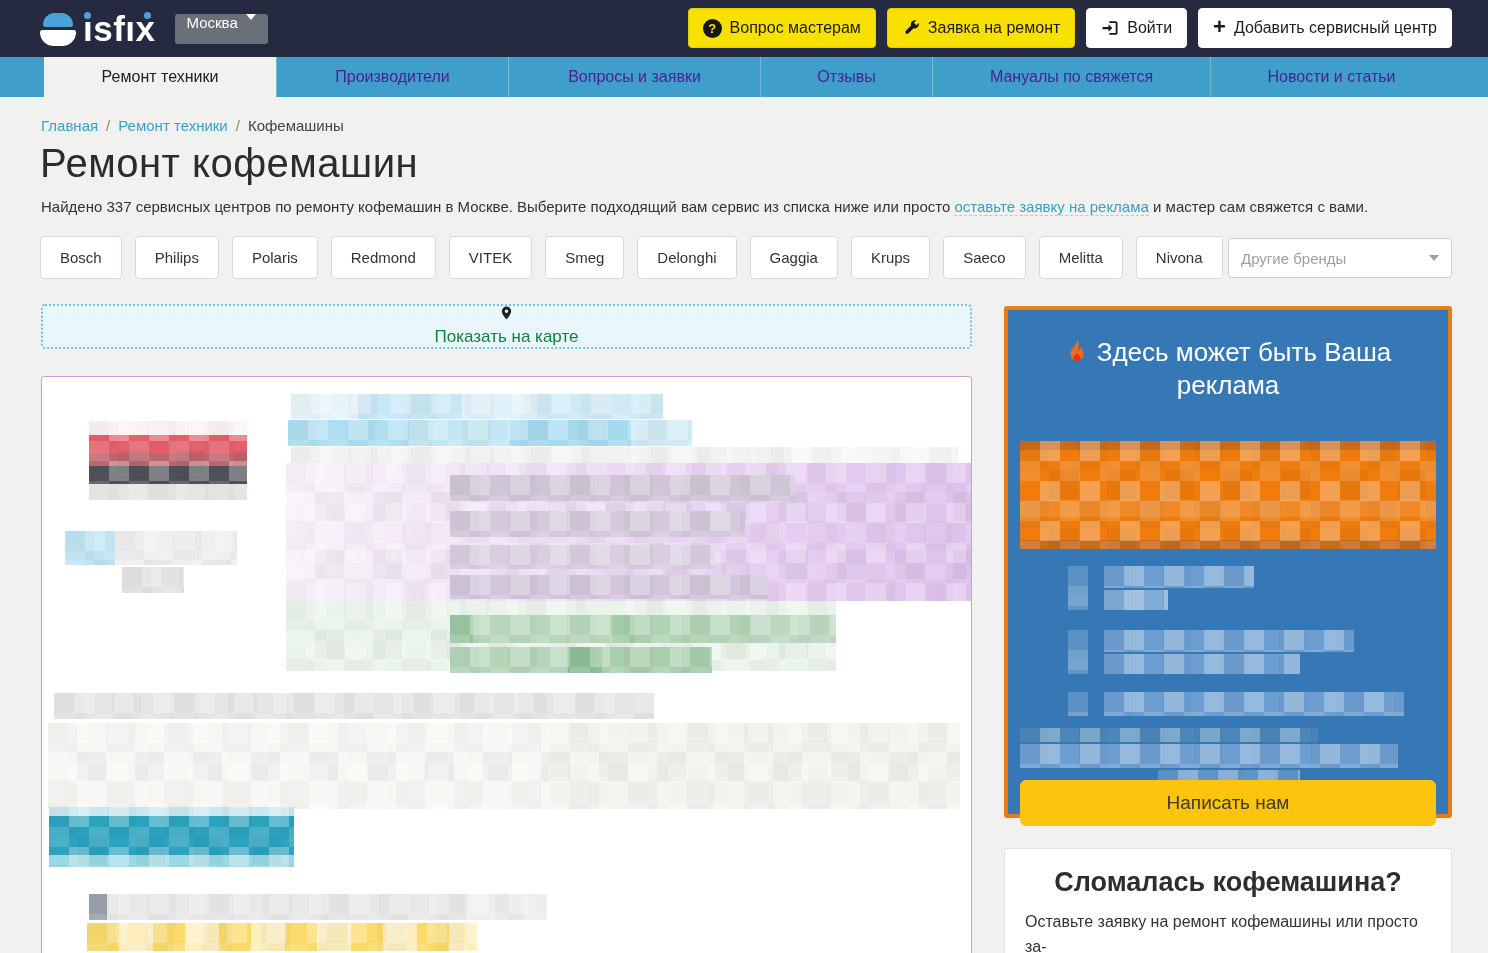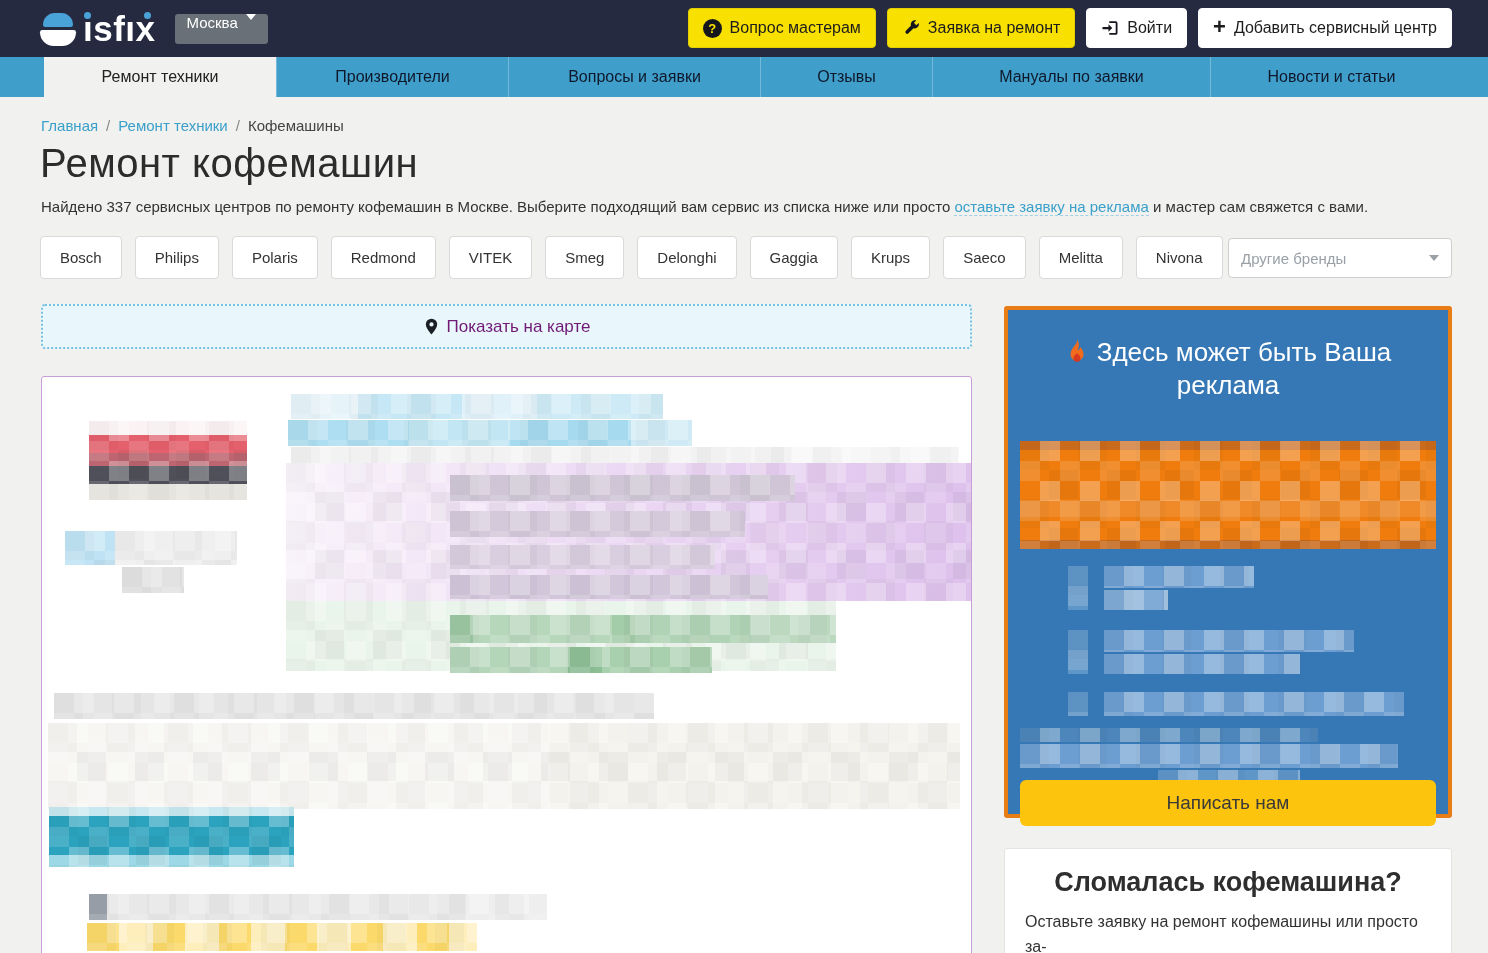--- a/index.html
+++ b/index.html
@@ -27,21 +27,21 @@
   .hbtn { height:40px; border-radius:4px; display:flex; align-items:center; gap:8px; padding:0 14px; font-size:16px; color:#1c1c1c; cursor:pointer; white-space:nowrap; }
   .hbtn.yellow { background:#f8e000; border:1px solid #e3cf00; }
   .hbtn.white { background:#ffffff; border:1px solid #ffffff; }
   .qmark { width:19px; height:19px; border-radius:50%; background:#15171c; color:#f8e000; font-size:13px; font-weight:bold; display:flex; align-items:center; justify-content:center; }
   .icon-svg { width:18px; height:18px; fill:#15171c; }
   .plus-glyph { font-size:22px; font-weight:bold; line-height:1; margin-top:-2px; }
 
   
   .navtabs { position:absolute; left:0; top:57px; width:1488px; height:40px; background:#3f9fca; display:flex; }
   .nav-spacer { width:44px; }
-  .tab { height:40px; display:flex; align-items:center; justify-content:center; color:#0f172a; font-size:16px; cursor:pointer; border-left:1px solid rgba(255,255,255,.28); }
+  .tab { height:40px; display:flex; align-items:center; justify-content:center; color:#4c1d95; font-size:16px; cursor:pointer; border-left:1px solid rgba(255,255,255,.28); }
   .tab.t1 { width:232px; border-left:none; }
   .tab.t2 { width:232px; }
   .tab.t3 { width:252px; }
   .tab.t4 { width:172px; }
   .tab.t5 { width:278px; }
   .tab.t6 { width:242px; }
   .tab.active { background:#f1f1ef; color:#222; border-left:none; }
 
   
   .breadcrumb { position:absolute; left:41px; top:117px; font-size:15px; color:#888; display:flex; gap:8px; }
@@ -52,21 +52,21 @@
   .intro a { color:#3aa0ca; text-decoration:none; border-bottom:1px dashed #9fd0e5; cursor:pointer; }
 
   
   .brands { position:absolute; left:40px; top:236px; display:flex; gap:13px; }
   .chip { height:43px; padding:16px 19px; background:#fff; border:1px solid #d9d9d9; border-radius:4px; display:flex; align-items:center; font-size:15px; color:#333; cursor:pointer; }
   .brand-select { position:absolute; right:36px; top:238px; width:224px; height:40px; background:#fff; border:1px solid #cfcfcf; border-radius:4px; display:flex; align-items:center; justify-content:space-between; padding:0 12px; cursor:pointer; }
   .brand-select span.lbl { color:#9aa0a6; font-size:15px; }
   .caret-gray { width:0; height:0; border-left:5px solid transparent; border-right:5px solid transparent; border-top:6px solid #9aa0a6; }
 
   
-  .map-btn { position:absolute; left:41px; top:304px; width:931px; height:45px; background:#e9f6fb; border:2px dotted #79c1e0; border-radius:4px; display:flex; align-items:center; justify-content:center; gap:7px; font-size:17px; color:#701a75; cursor:pointer; }
+  .map-btn { position:absolute; left:41px; top:304px; width:931px; height:45px; background:#e9f6fb; border:2px dotted #79c1e0; border-radius:4px; display:flex; align-items:center; justify-content:center; gap:7px; font-size:17px; color:#15803d; cursor:pointer;flex-direction:column; }
   .pin-svg { width:17px; height:21px; fill:#1b2026; }
 
   
   .list-card { position:absolute; left:41px; top:376px; width:931px; height:610px; background:#fff; border:1px solid #c99ed8; border-radius:3px; overflow:hidden; }
   .px { position:absolute; }
   .px::after { content:""; position:absolute; inset:0;
     background-image:
       conic-gradient(rgba(255,255,255,.28) 0 25%, transparent 0 50%, rgba(255,255,255,.14) 0 75%, transparent 0),
       conic-gradient(transparent 0 25%, rgba(0,0,0,.045) 0 50%, transparent 0 75%, rgba(0,0,0,.028) 0);
     background-size:40px 40px, 58px 58px; }
@@ -133,21 +133,21 @@
   <div class="tab t2">
       <span>Производители</span>
     </div>
   <div class="tab t3">
       <span>Вопросы и заявки</span>
     </div>
   <div class="tab t4">
       <span>Отзывы</span>
     </div>
   <div class="tab t5">
-      <span>Мануалы по заявки</span>
+      <span>Мануалы по свяжется</span>
     </div>
   <div class="tab t6">
       <span>Новости и статьи</span>
     </div>
 </div>
 
 <div class="breadcrumb">
   <a>Главная</a>
   <span>/</span>
   <a>Ремонт техники</a>

